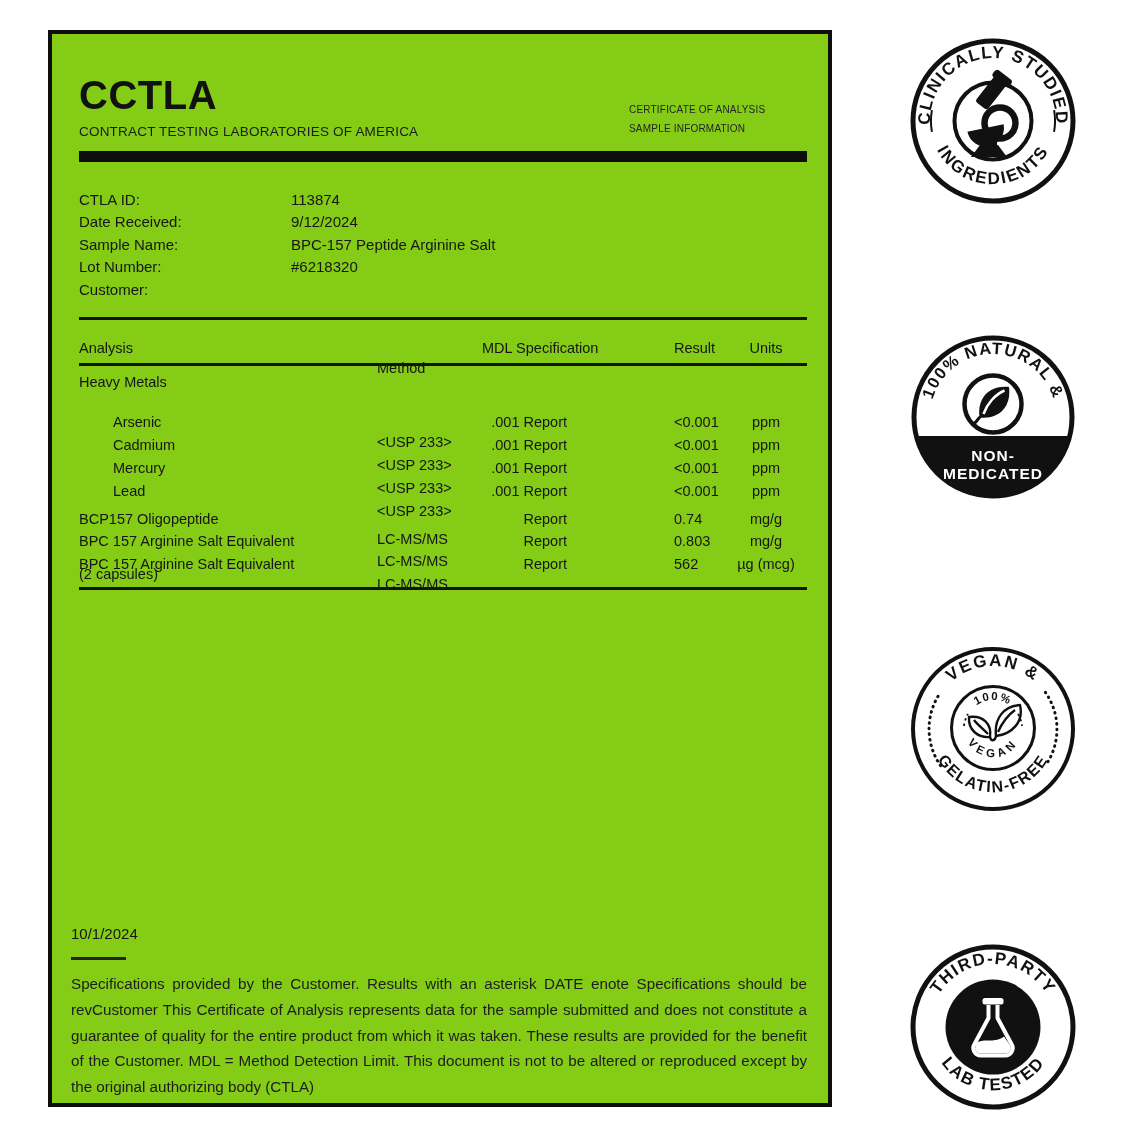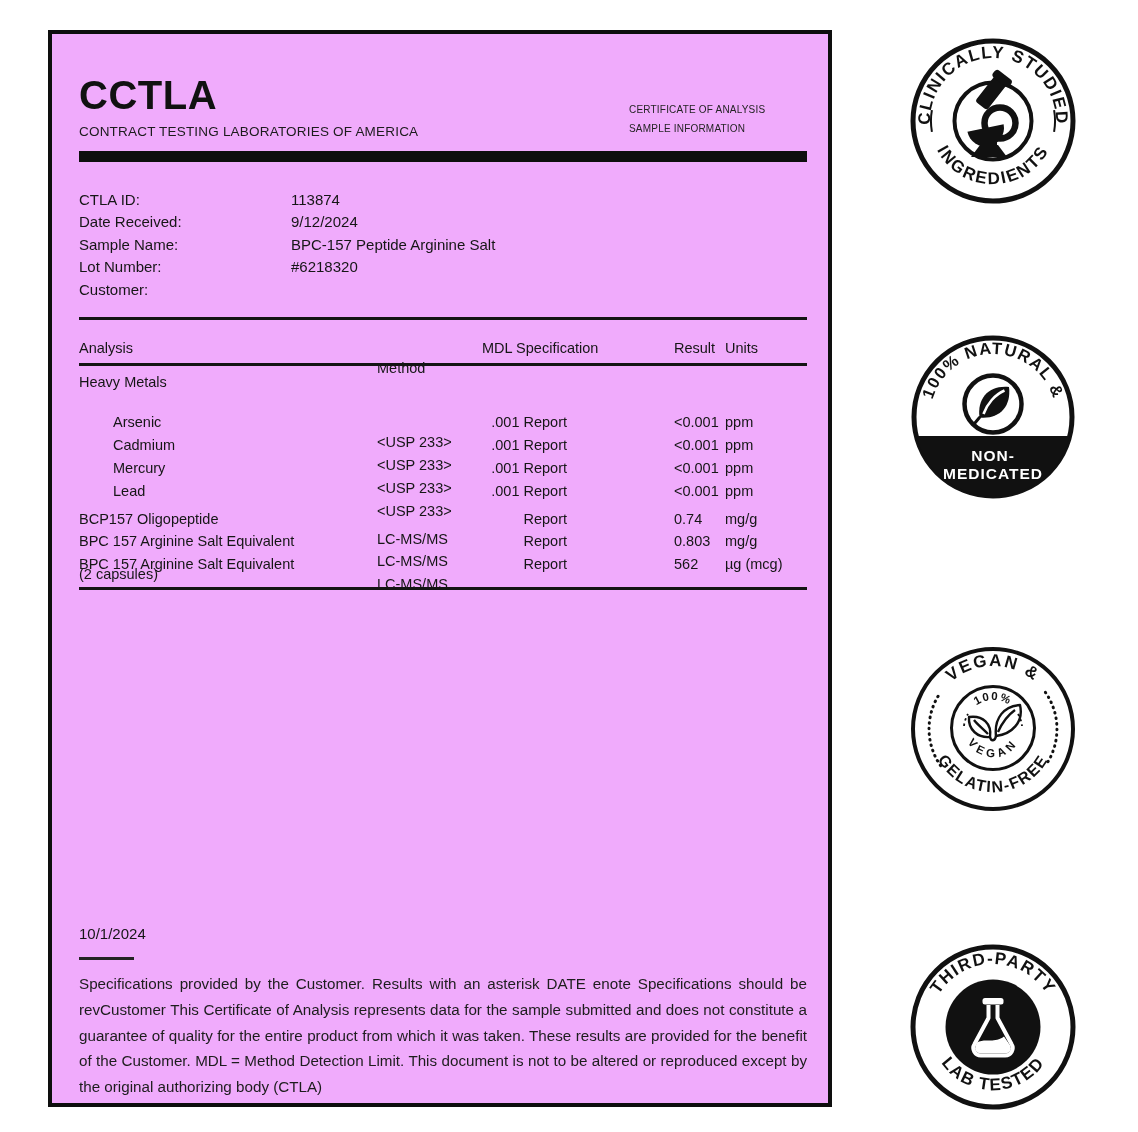--- a/index.html
+++ b/index.html
@@ -1,50 +1,50 @@
 <!DOCTYPE html>
 <html><head>
 <meta charset="utf-8">
 <style>
   html,body{margin:0;padding:0;background:#ffffff;}
   .page{position:relative;width:1138px;height:1132px;background:#ffffff;overflow:hidden;
         font-family:"Liberation Sans",sans-serif;color:#161616;}
 
   
   .doc{position:absolute;left:48px;top:30px;width:784px;height:1077px;box-sizing:border-box;
-       border:4px solid #0e0e0e;background:#f0abfc;padding:0 21px 0 27px;}
+       border:4px solid #0e0e0e;background:#84cc16;padding:0 21px 0 27px;}
   .brand{margin-top:40px;font-size:40px;line-height:42px;font-weight:bold;letter-spacing:.5px;color:#111;}
   .brand-sub{margin-top:8px;font-size:13.5px;line-height:15px;letter-spacing:.2px;color:#1c1c1c;}
   .doctype{position:absolute;left:577px;top:66px;font-size:10px;line-height:19px;
            letter-spacing:.2px;color:#242424;white-space:nowrap;}
   .bar{margin-top:12px;height:11px;background:#0e0e0e;}
 
   .info{margin-top:26px;font-size:15px;}
   .info-row{display:flex;height:22.5px;align-items:center;}
   .info-label{width:212px;flex:none;}
   .info-value{flex:1;}
 
   .rtable{margin-top:16px;font-size:14.5px;}
   .rule{border-top:3px solid #141414;}
   .trow{display:grid;grid-template-columns:1fr 105px 85px 100px 58px 82px;align-items:center;}
   .thead{height:43px;}
   .c-mdl{text-align:right;white-space:nowrap;}
   .th-mdl{text-align:left;white-space:nowrap;}
   .c-result{padding-left:7px;white-space:nowrap;}
-  .c-units{text-align:left;white-space:nowrap;}
+  .c-units{text-align:center;white-space:nowrap;}
   .c-method{white-space:nowrap;margin-top:40px;}
   .sec-row{height:23px;margin-top:5px;}
   .met-row{height:23px;}
   .grp-row{height:22.5px;}
   .first-grp{margin-top:5px;}
   .cap-row{height:23px;margin-top:4px;}
   .indent{padding-left:34px;}
   .rule-bottom{margin-top:2px;}
 
-  .footer{position:absolute;left:27px;right:21px;top:890px;}
+  .footer{position:absolute;left:19px;right:21px;top:890px;}
   .f-date{font-size:15px;line-height:20px;}
   .f-underline{width:55px;height:3px;background:#242424;margin:13px 0 11px 0;}
   .f-text{font-size:15.2px;line-height:25.8px;text-align:justify;color:#1d1d1d;}
 
   
   .badges{position:absolute;left:908px;top:0;width:172px;}
   .badge{position:absolute;left:0;width:170px;height:170px;}
   .badge svg{display:block;width:170px;height:170px;}
   .b1{top:36px;} .b2{top:332px;} .b3{top:644px;} .b4{top:942px;}
 </style>

